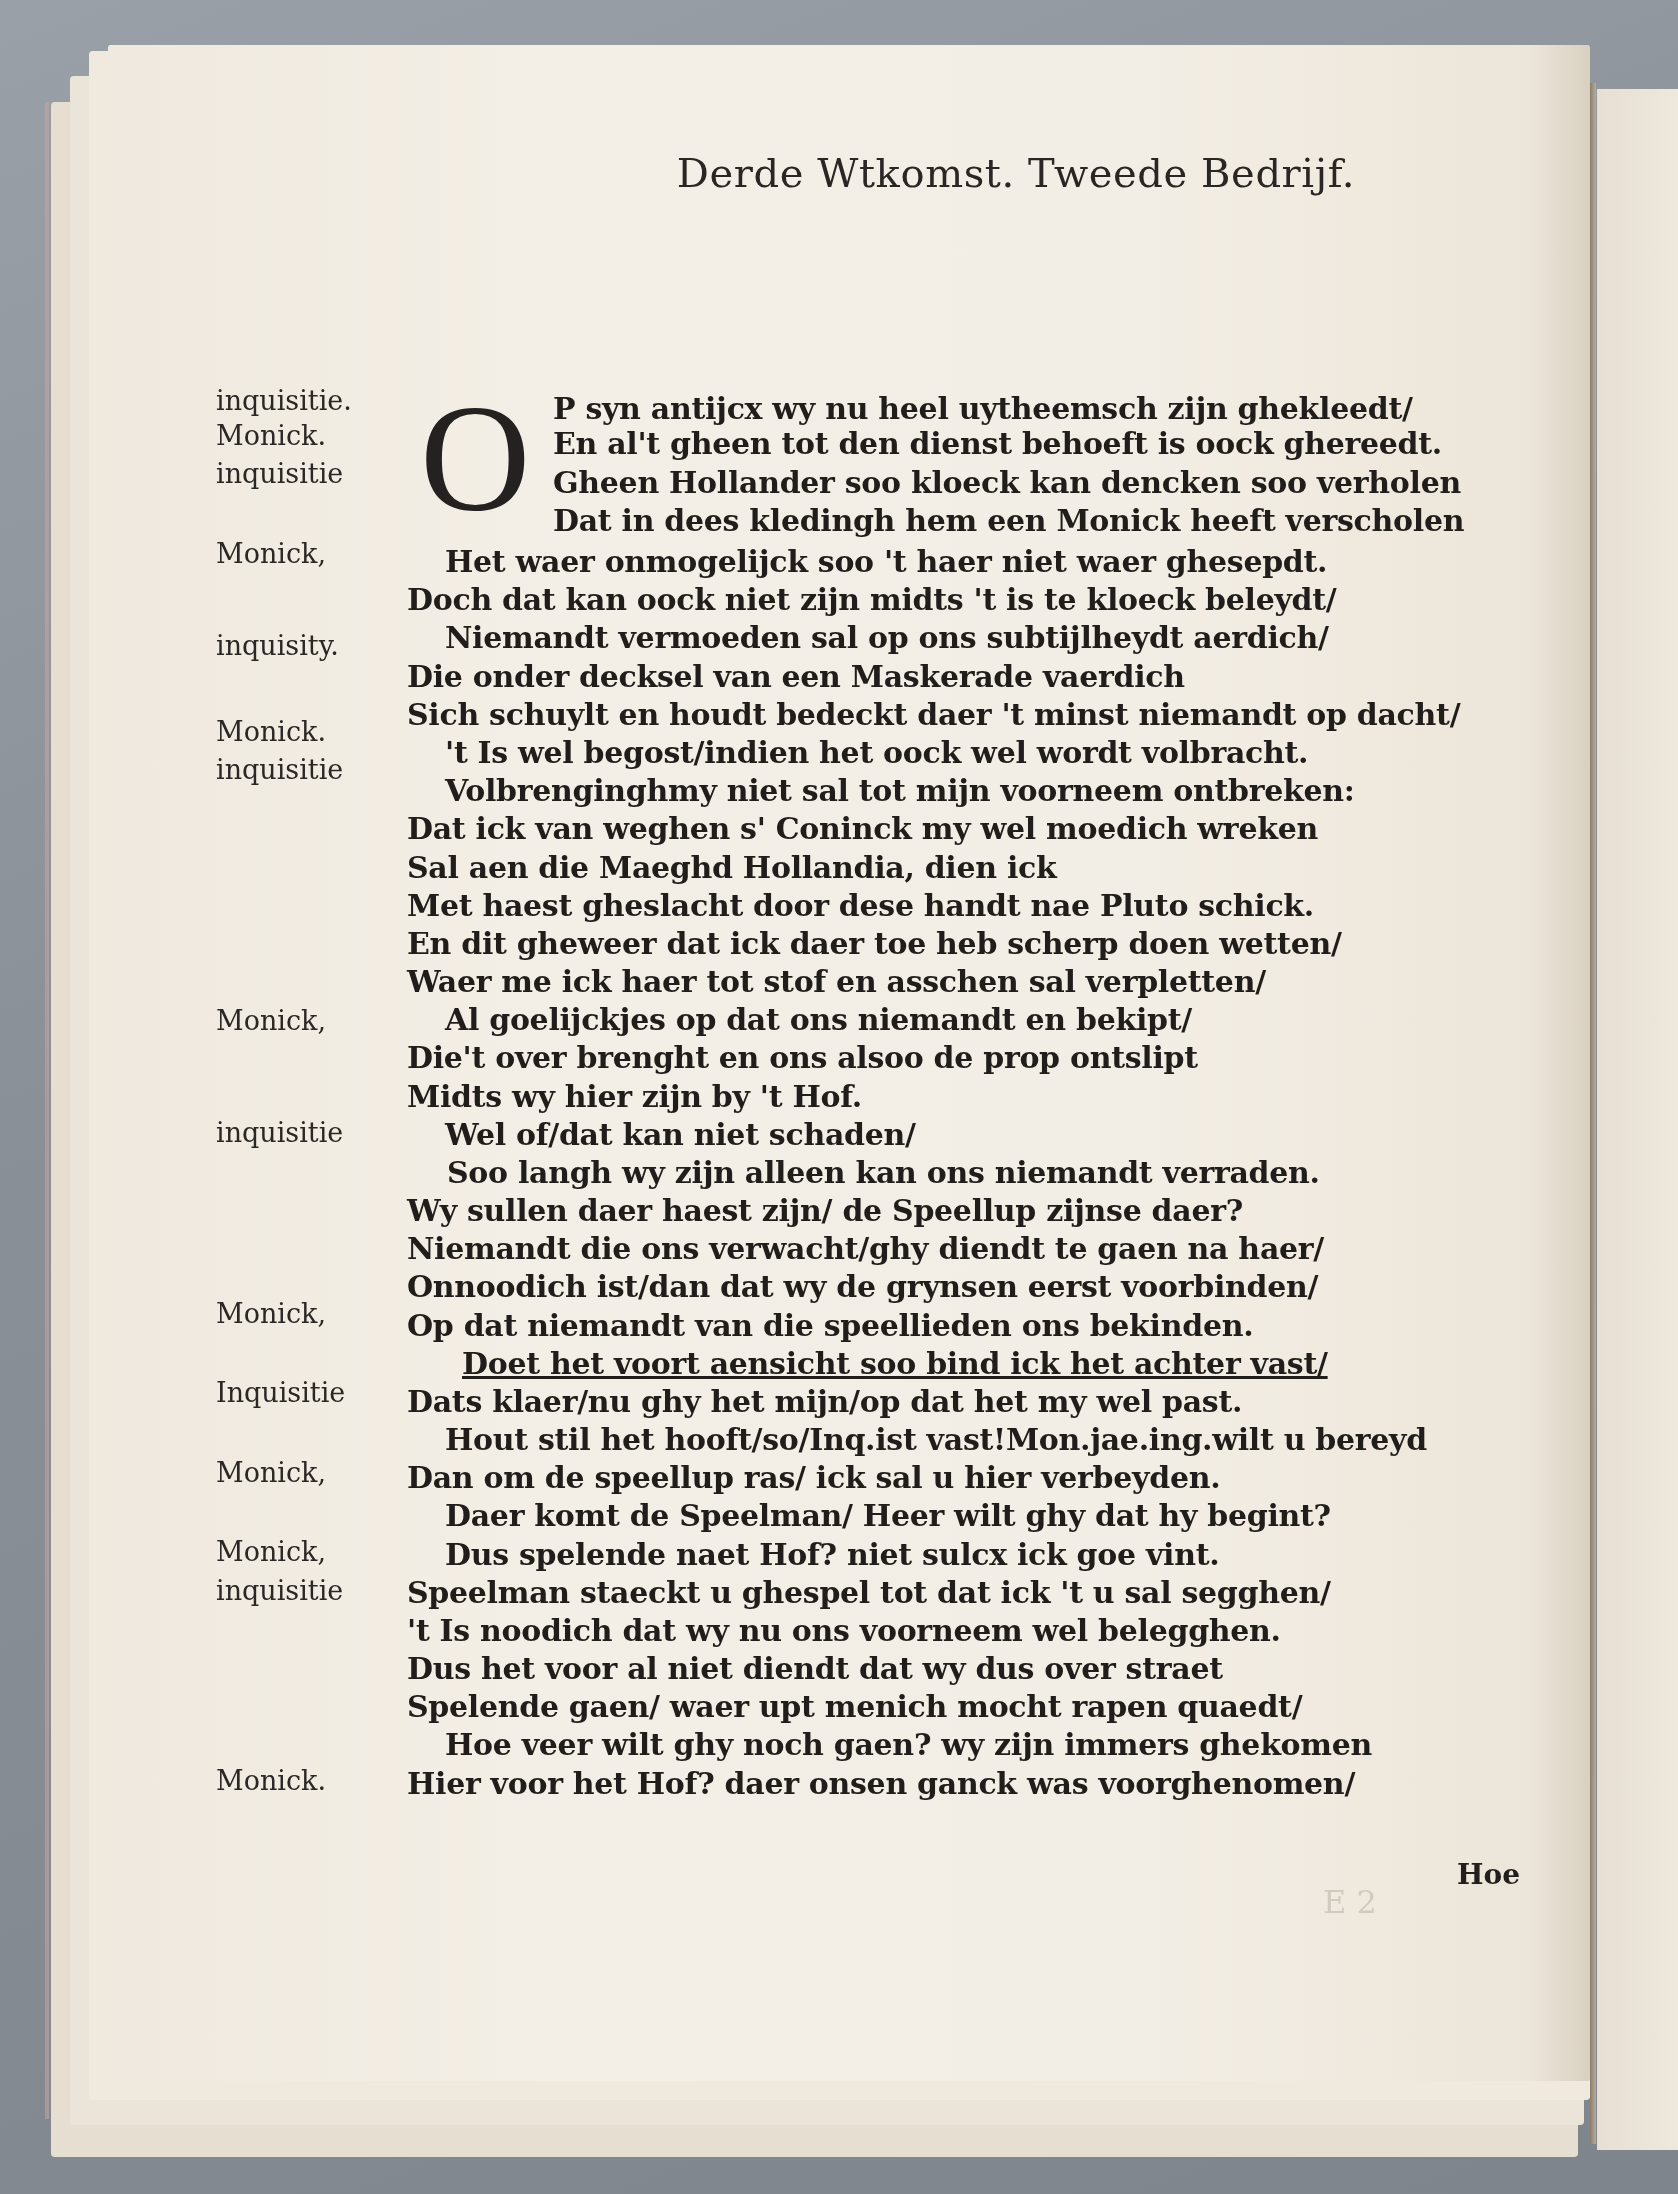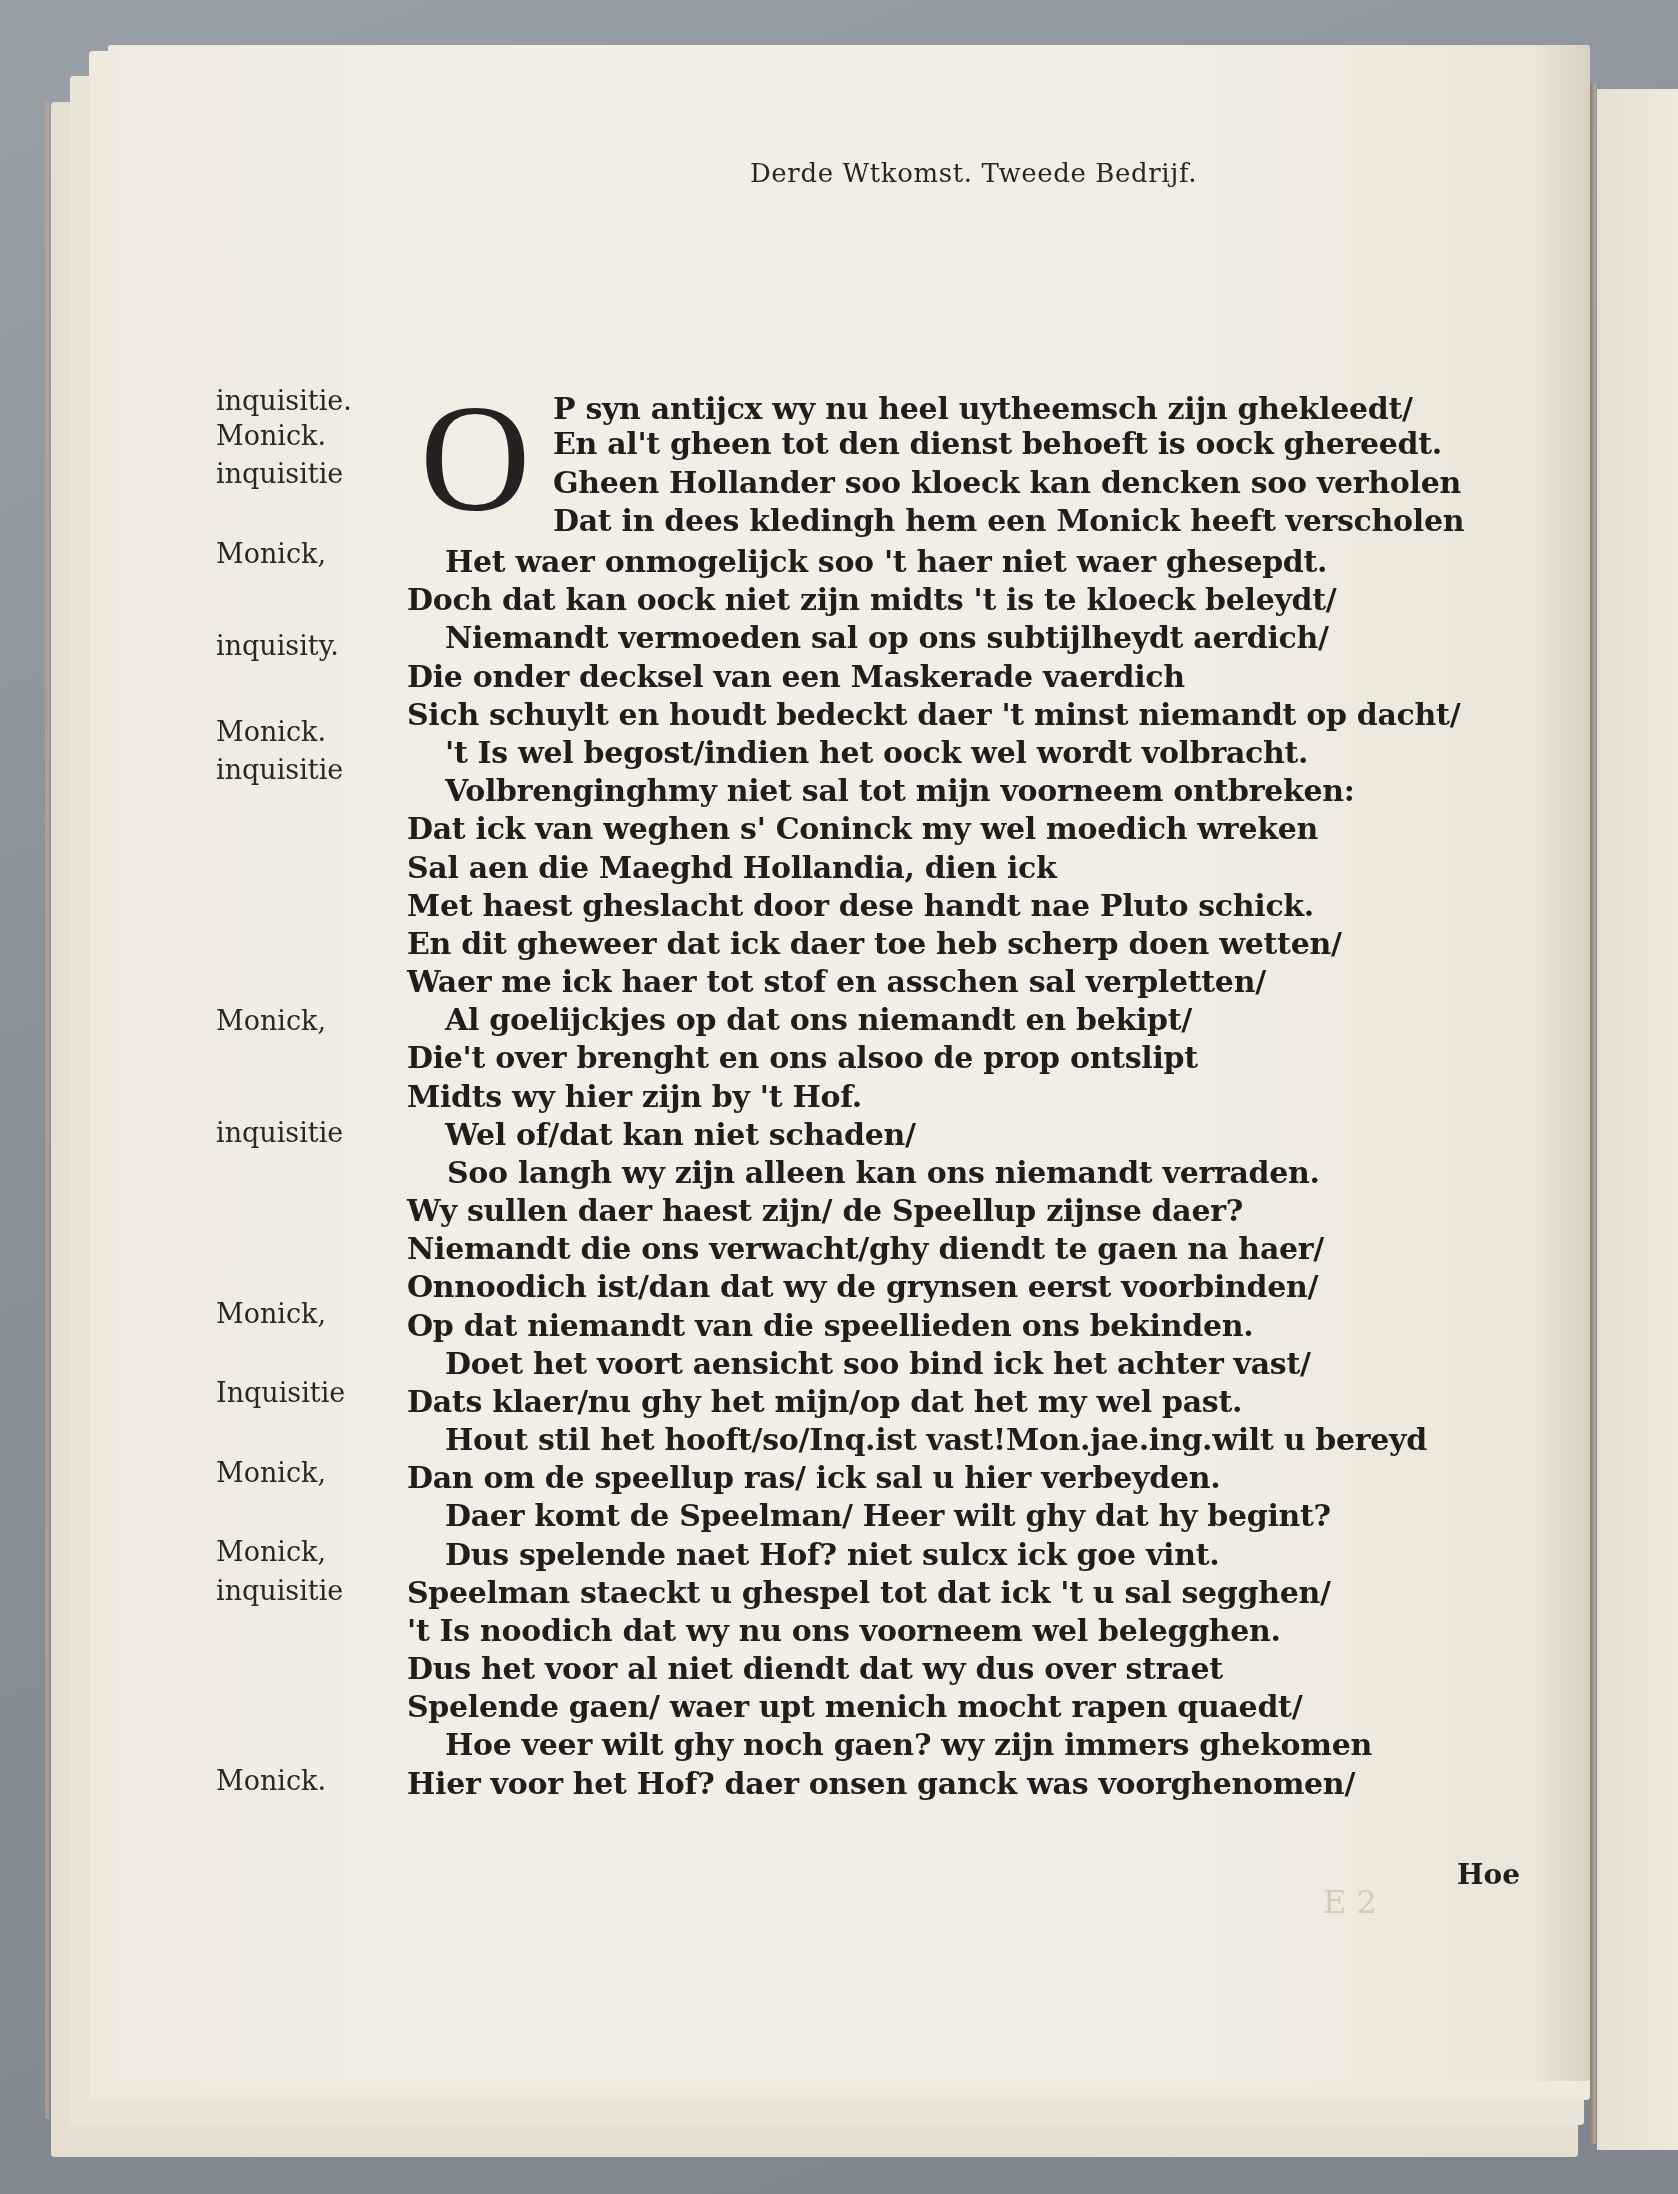--- a/index.html
+++ b/index.html
@@ -16,21 +16,21 @@
   .page {
     position: absolute; left: 108px; top: 45px; width: 1482px; height: 2036px;
     background: linear-gradient(90deg, #efe9df 0%, #f4efe6 30%, #f3eee5 70%, #ece5d9 96%, #d9d0c0 100%);
     border-radius: 2.5px;
   }
   .edge-red { position: absolute; left: 45px; top: 102px; width: 3.8px; height: 2017px; background: #c9a59a; opacity: .55; }
   .gutter { position: absolute; left: 1590px; top: 83px; width: 6.4px; height: 2061px; background: linear-gradient(90deg, #8a7d6c, #b8ad9c); }
   .next-page { position: absolute; left: 1597px; top: 89px; width: 89px; height: 2061px; background: linear-gradient(90deg, #e6dfd2, #efe9de); }
 
   .header { position: absolute; left: 0; right: 0; text-align: center; color: #2a2624; }
-  .running-head { top: 158px; left: 592px; width: 763px; text-align: center; font-size: 26px; letter-spacing: 0.6px; }
+  .running-head { top: 150px; left: 592px; width: 763px; text-align: right; font-size: 40px; letter-spacing: 0.6px; }
   .scene-title { top: 219px; left: 445px; width: 1043px; font-size: 33px; line-height: 46px; }
 
   .speakers { position: absolute; left: 216px; top: 0; width: 191px; }
   .speaker {
     position: absolute; left: 0; font-size: 27px; color: #2b2725;
     font-family: "DejaVu Serif", serif; white-space: nowrap;
   }
   .dropcap {
     position: absolute; left: 420px; top: 382px; font-size: 153px; line-height: 153px;
     font-family: "Liberation Serif", serif; color: #252120;
@@ -100,21 +100,21 @@
     <div class="verse" style="left: 407px; top: 967px;">Waer me ick haer tot stof en asschen sal verpletten/</div>
     <div class="verse" style="left: 445px; top: 1005px;">Al goelijckjes op dat ons niemandt en bekipt/</div>
     <div class="verse" style="left: 407px; top: 1043px;">Die't over brenght en ons alsoo de prop ontslipt</div>
     <div class="verse" style="left: 407px; top: 1082px;">Midts wy hier zijn by 't Hof.</div>
     <div class="verse" style="left: 445px; top: 1120px;">Wel of/dat kan niet schaden/</div>
     <div class="verse" style="left: 407px; top: 1158px; margin-left: 40px;">Soo langh wy zijn alleen kan ons niemandt verraden.</div>
     <div class="verse" style="left: 407px; top: 1196px;">Wy sullen daer haest zijn/ de Speellup zijnse daer?</div>
     <div class="verse" style="left: 407px; top: 1234px;">Niemandt die ons verwacht/ghy diendt te gaen na haer/</div>
     <div class="verse" style="left: 407px; top: 1272px;">Onnoodich ist/dan dat wy de grynsen eerst voorbinden/</div>
     <div class="verse" style="left: 407px; top: 1311px;">Op dat niemandt van die speellieden ons bekinden.</div>
-    <div class="verse" style="left: 445px; top: 1349px;">Doet het voort aensicht soo bind ick het achter vast/</div>
+    <div class="verse" style="left: 462px; top: 1349px; text-decoration: underline;">Doet het voort aensicht soo bind ick het achter vast/</div>
     <div class="verse" style="left: 407px; top: 1387px;">Dats klaer/nu ghy het mijn/op dat het my wel past.</div>
     <div class="verse" style="left: 445px; top: 1425px;">Hout stil het hooft/so/Inq.ist vast!Mon.jae.ing.wilt u bereyd</div>
     <div class="verse" style="left: 407px; top: 1463px;">Dan om de speellup ras/ ick sal u hier verbeyden.</div>
     <div class="verse" style="left: 445px; top: 1501px;">Daer komt de Speelman/ Heer wilt ghy dat hy begint?</div>
     <div class="verse" style="left: 445px; top: 1540px;">Dus spelende naet Hof? niet sulcx ick goe vint.</div>
     <div class="verse" style="left: 407px; top: 1578px;">Speelman staeckt u ghespel tot dat ick 't u sal segghen/</div>
     <div class="verse" style="left: 407px; top: 1616px;">'t Is noodich dat wy nu ons voorneem wel belegghen.</div>
     <div class="verse" style="left: 407px; top: 1654px;">Dus het voor al niet diendt dat wy dus over straet</div>
     <div class="verse" style="left: 407px; top: 1692px;">Spelende gaen/ waer upt menich mocht rapen quaedt/</div>
     <div class="verse" style="left: 445px; top: 1730px;">Hoe veer wilt ghy noch gaen? wy zijn immers ghekomen</div>

